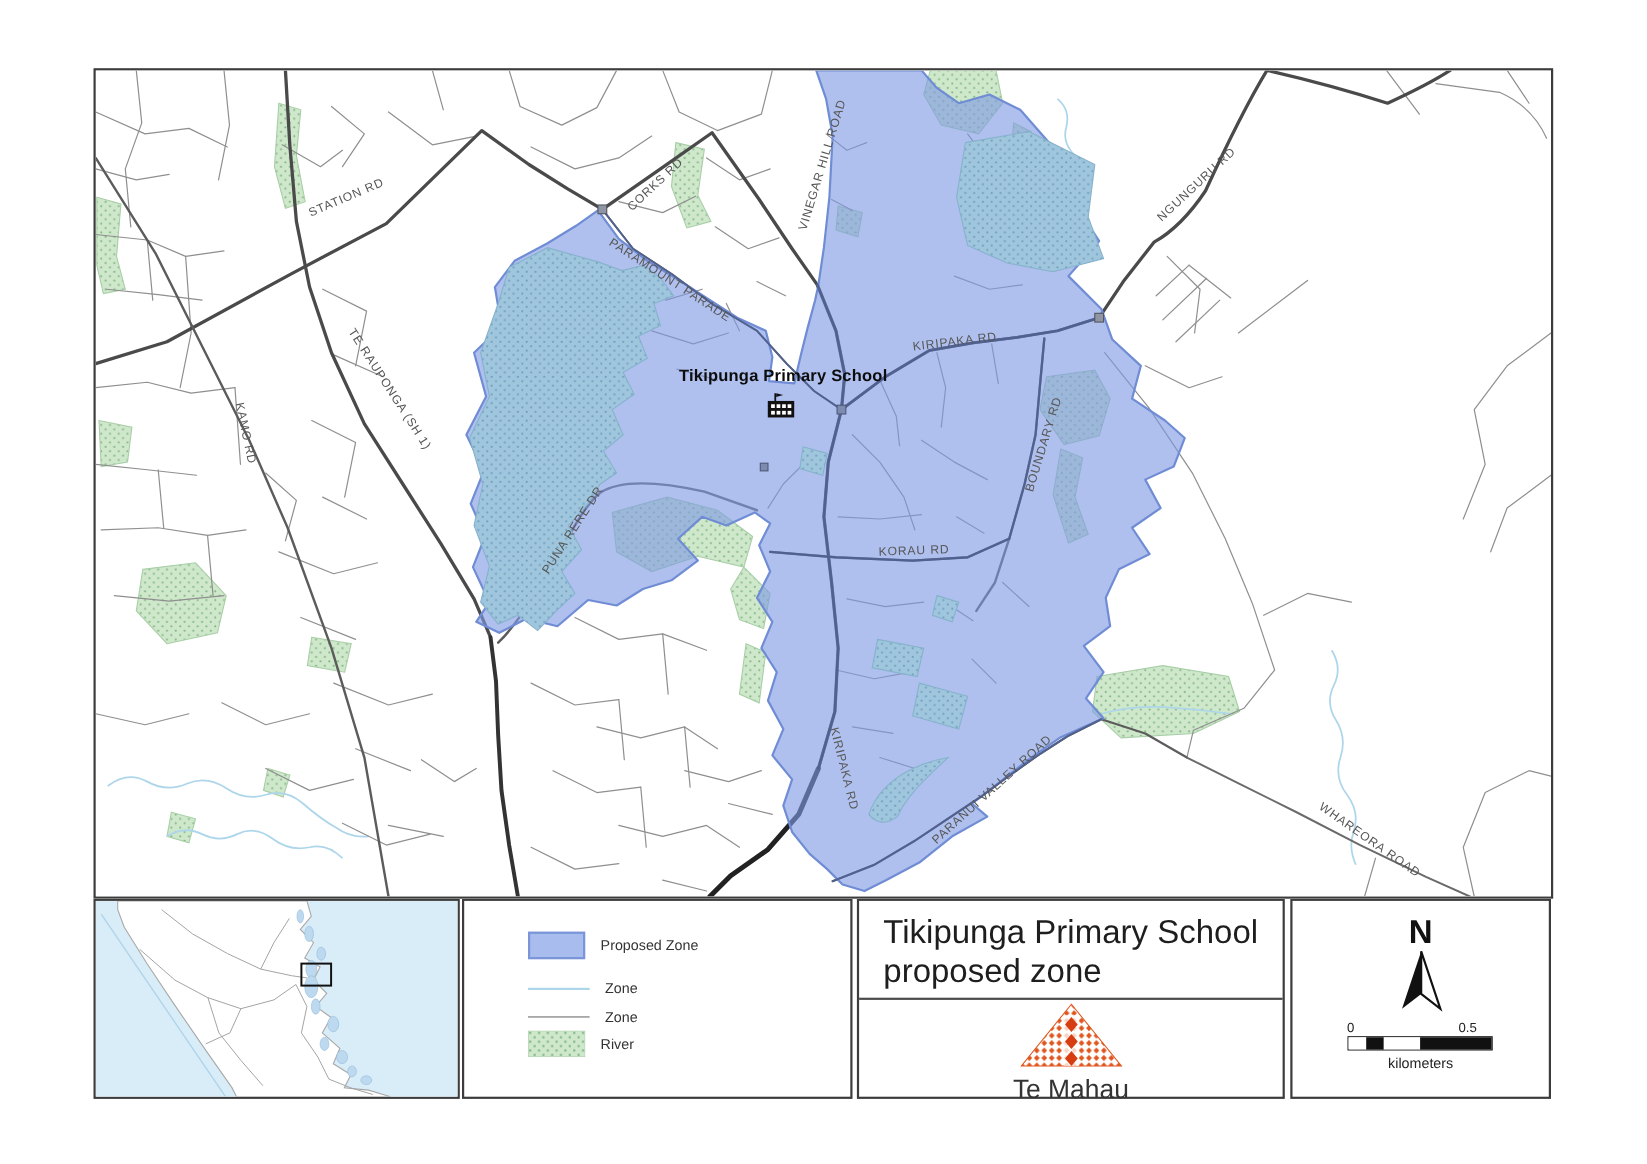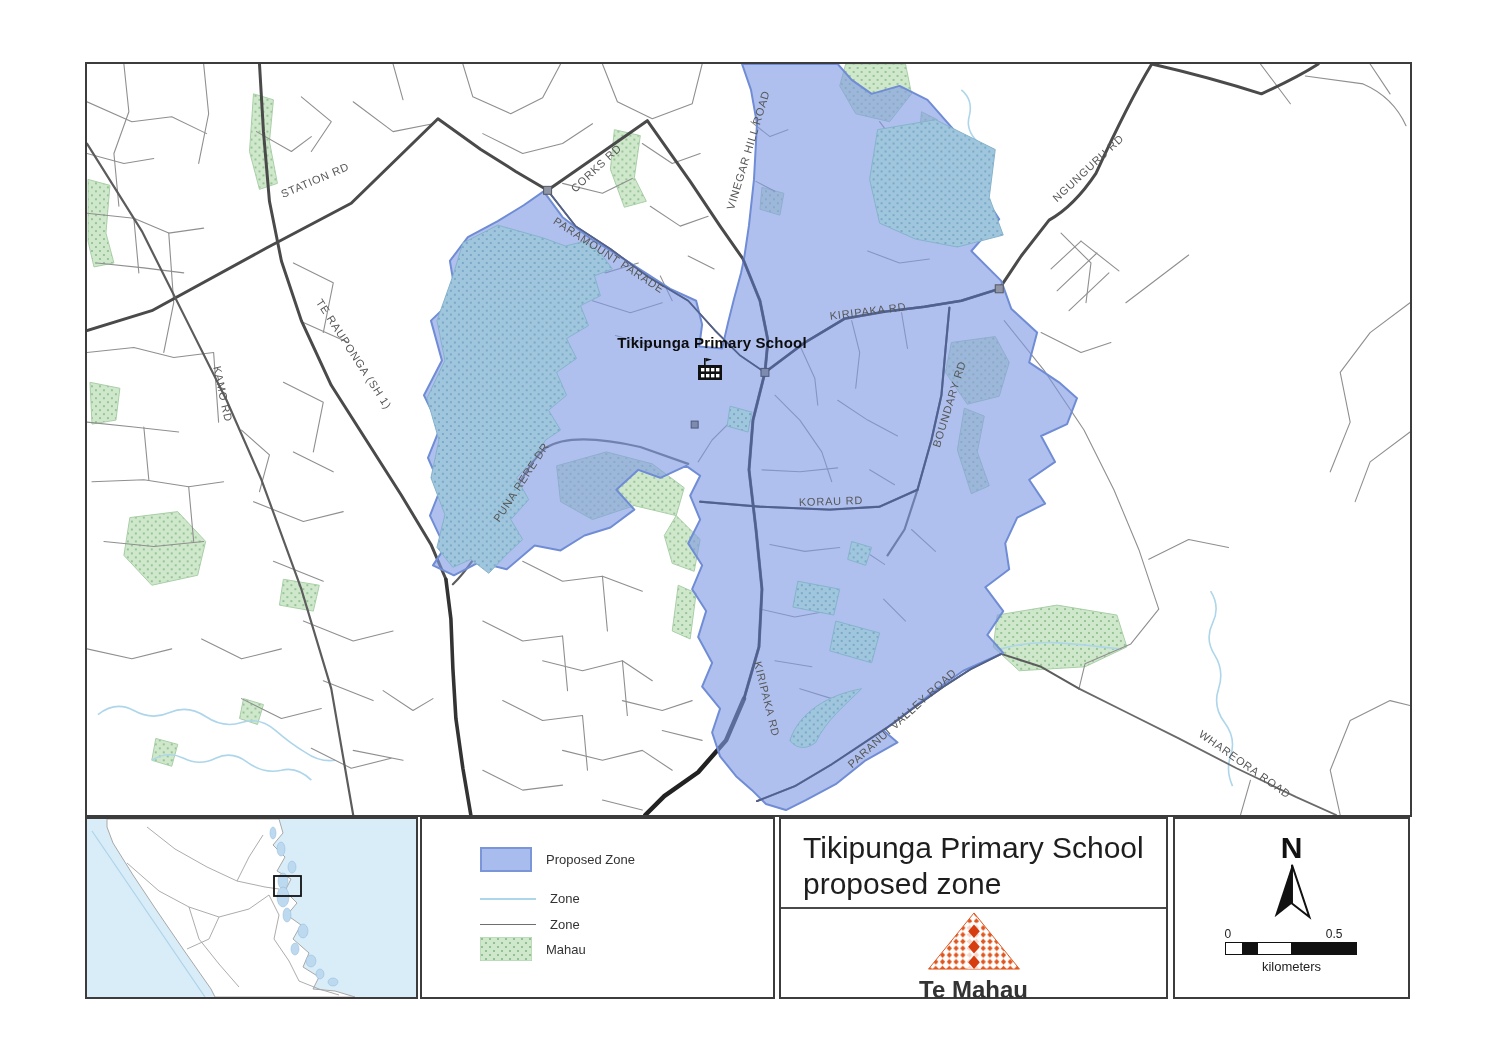--- a/index.html
+++ b/index.html
@@ -25,21 +25,21 @@
   .swatch-zone { width:52px; height:25px; background:#a8bcee; border:2px solid #7b96d8; }
   .swatch-line { width:56px; height:0; }
   .river-line { border-top:2px solid #aed6ea; }
   .road-line  { border-top:1.5px solid #6f6f6f; }
   .lgd-center { width:56px; display:flex; justify-content:center; }
 
   
   #title-panel .divider { position:absolute; left:0; right:0; top:88px; border-top:2px solid #4a4a4a; }
   .title-line { position:absolute; left:22px; font-size:30px; color:#1e1e1e; }
   #logo-wrap { position:absolute; left:0; right:0; top:92px; text-align:center; }
-  #logo-text { font-size:24px; font-weight:bold; color:#333; margin-top:1px; }
+  #logo-text { font-size:24px; font-weight:normal; color:#333; margin-top:1px; }
 
   
   #north-n { position:absolute; left:50%; top:12px; transform:translateX(-50%);
     font-size:30px; font-weight:bold; color:#111; }
   #north-arrow { position:absolute; left:50%; top:42px; transform:translateX(-50%); }
   #scalebar-wrap { position:absolute; left:50%; top:108px; transform:translateX(-50%); width:134px; }
   #scalebar-labels { position:relative; height:15px; font-size:12px; color:#222; }
   #scalebar-labels .s0 { position:absolute; left:0; }
   #scalebar-labels .s5 { position:absolute; right:16px; }
   #scalebar { display:flex; height:13px; border:1px solid #111; width:132px; }
@@ -343,21 +343,21 @@
       <svg width="52" height="24">
         <defs>
           <pattern id="legendGreen" width="8" height="8" patternUnits="userSpaceOnUse">
             <rect width="8" height="8" fill="#cfe8cc"></rect>
             <circle cx="2" cy="2" r="1.1" fill="#84b883"></circle>
             <circle cx="6" cy="6" r="1.1" fill="#84b883"></circle>
           </pattern>
         </defs>
         <rect width="52" height="24" fill="url(#legendGreen)" stroke="#a9cfa7"></rect>
       </svg>
-      <span class="legend-text">Mahau</span>
+      <span class="legend-text">River</span>
     </div>
   </div>
 
   <div class="panel" id="title-panel" style="left:779px;top:817px;width:389px;height:182px;">
     <div class="title-line" style="top:12px;">Tikipunga Primary School</div>
     <div class="title-line" style="top:48px;">proposed zone</div>
     <div class="divider"></div>
     <div id="logo-wrap">
       <svg width="100" height="60" viewBox="0 0 100 62">
         <defs>

